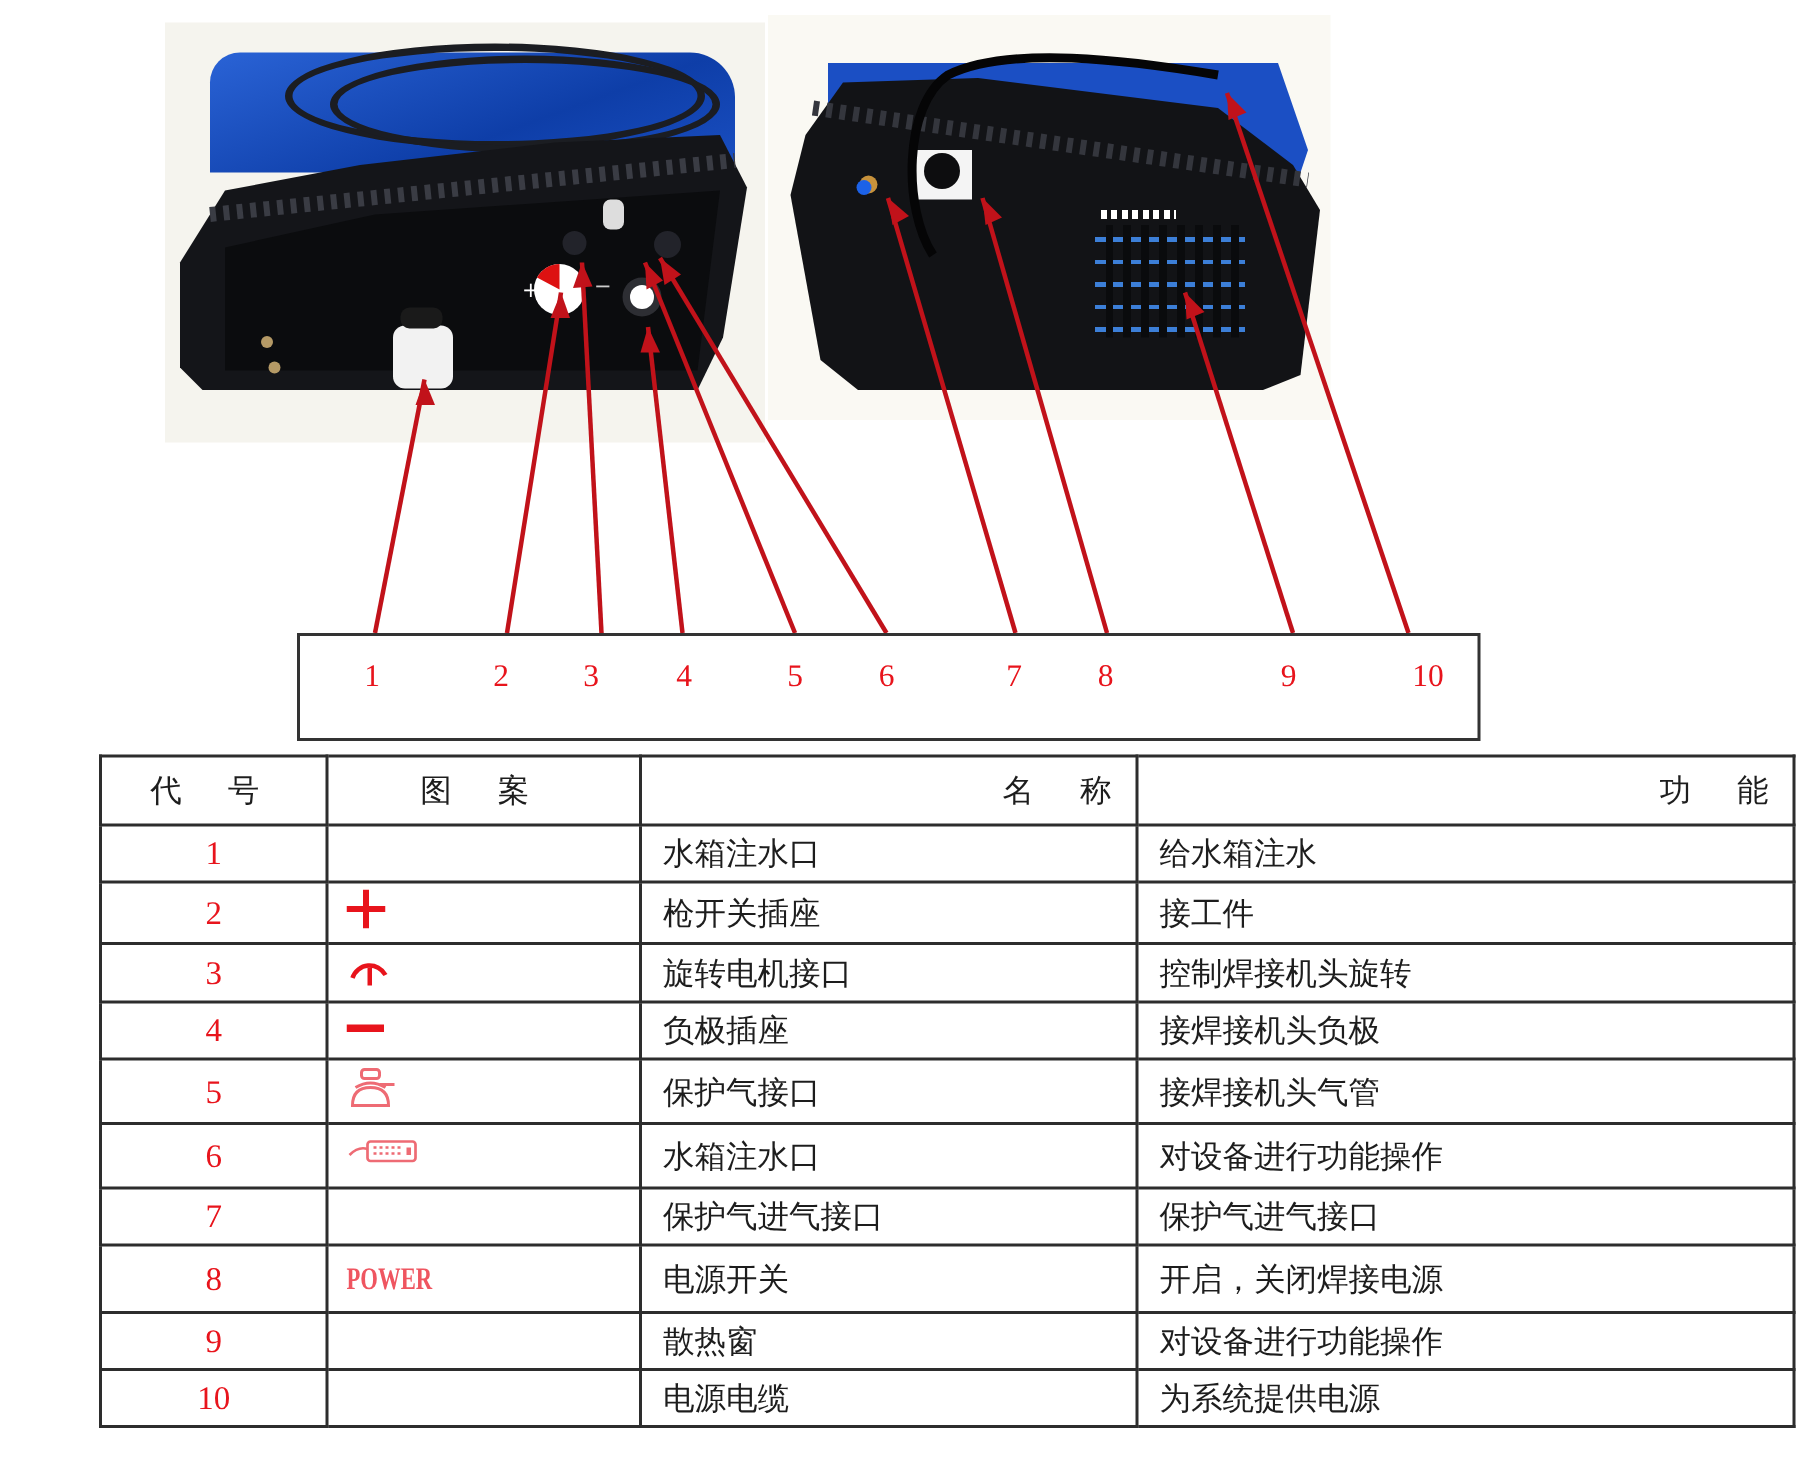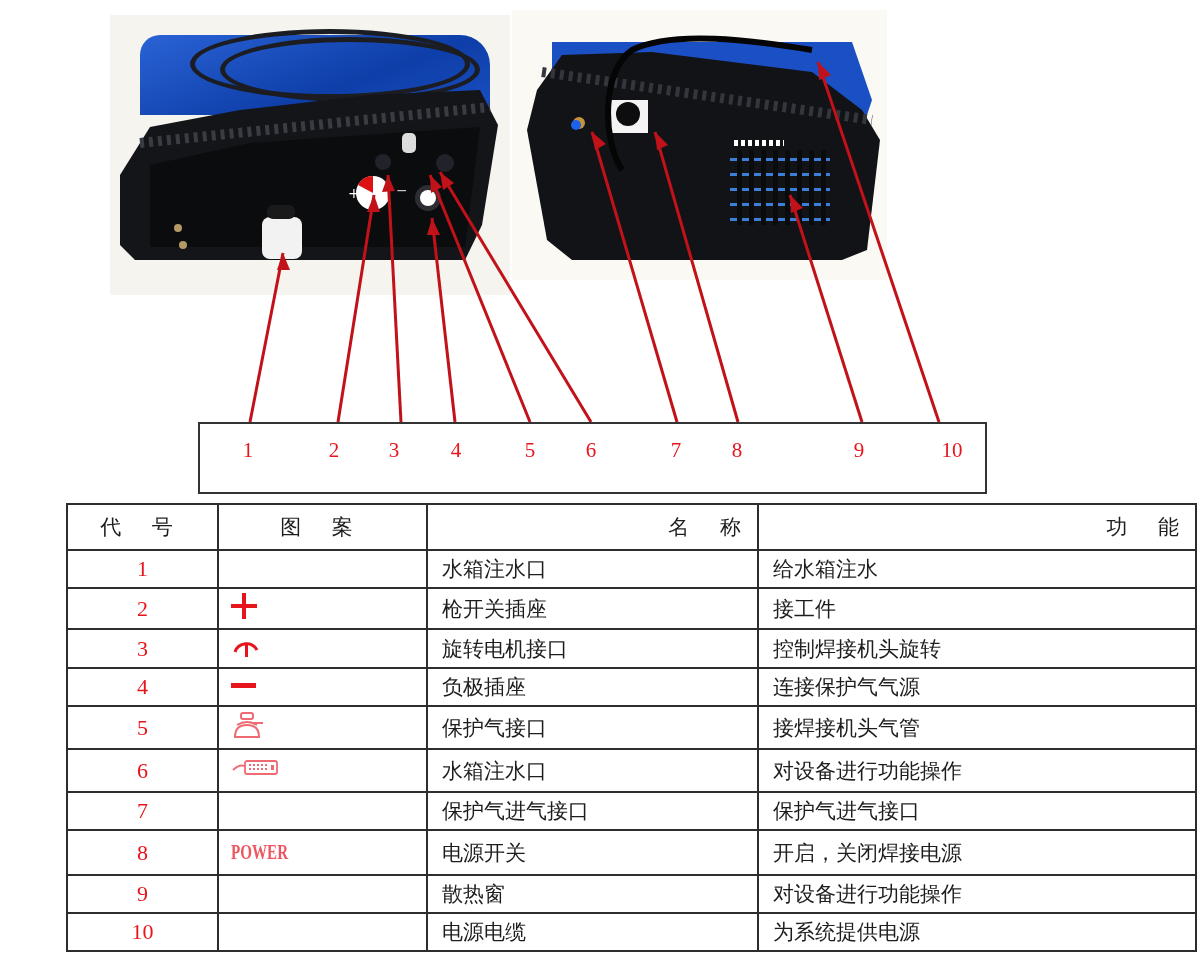--- a/index.html
+++ b/index.html
@@ -169,21 +169,21 @@
       <td class="c-func">控制焊接机头旋转</td>
     </tr>
     <tr style="height:38px">
       <td class="c-code">4</td>
       <td class="c-icon icon-cell">
         <svg width="26" height="20">
             <rect x="0" y="8" width="25" height="5" fill="#e8141c"></rect>
           </svg>
       </td>
       <td class="c-name">负极插座</td>
-      <td class="c-func">连接保护气气源</td>
+      <td class="c-func">接焊接机头负极</td>
     </tr>
     <tr style="height:38px">
       <td class="c-code">5</td>
       <td class="c-icon icon-cell">
         <svg width="34" height="28">
             <g stroke="#ee6b74" stroke-width="2" fill="none">
               <rect x="10" y="2" width="12" height="6" rx="2"></rect>
               <path d="M6 14 Q16 8 26 14"></path>
               <path d="M4 26 Q4 14 16 14 Q28 14 28 26 Z"></path>
               <line x1="22" y1="12" x2="32" y2="12"></line>

